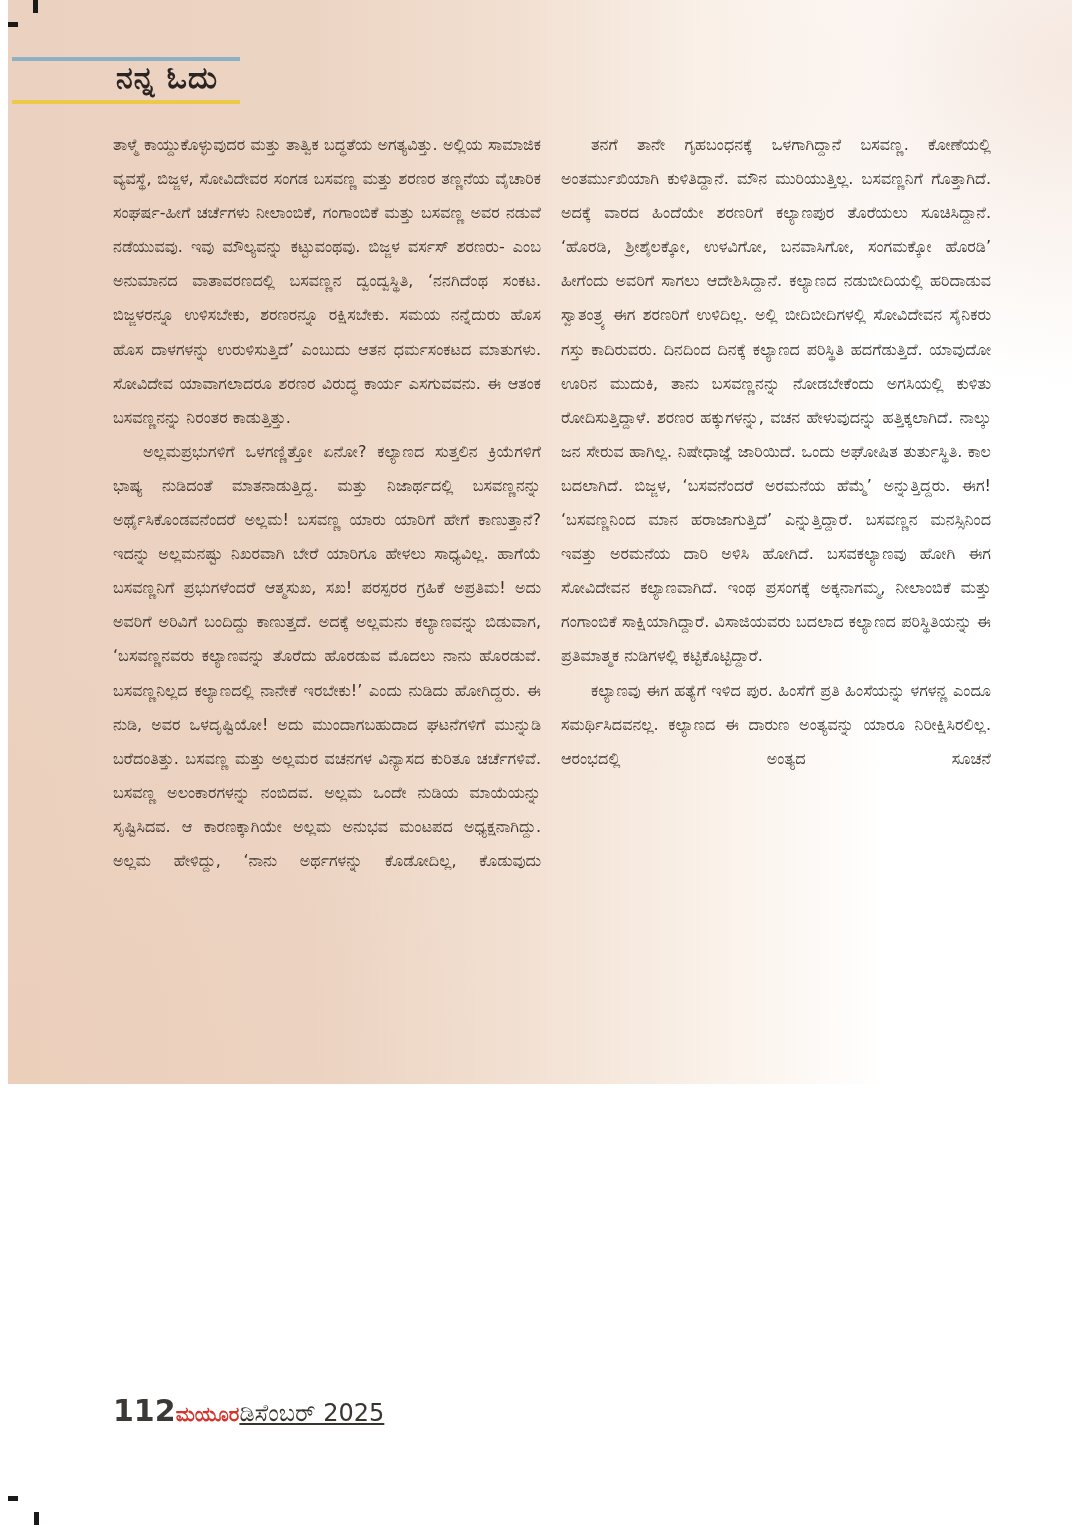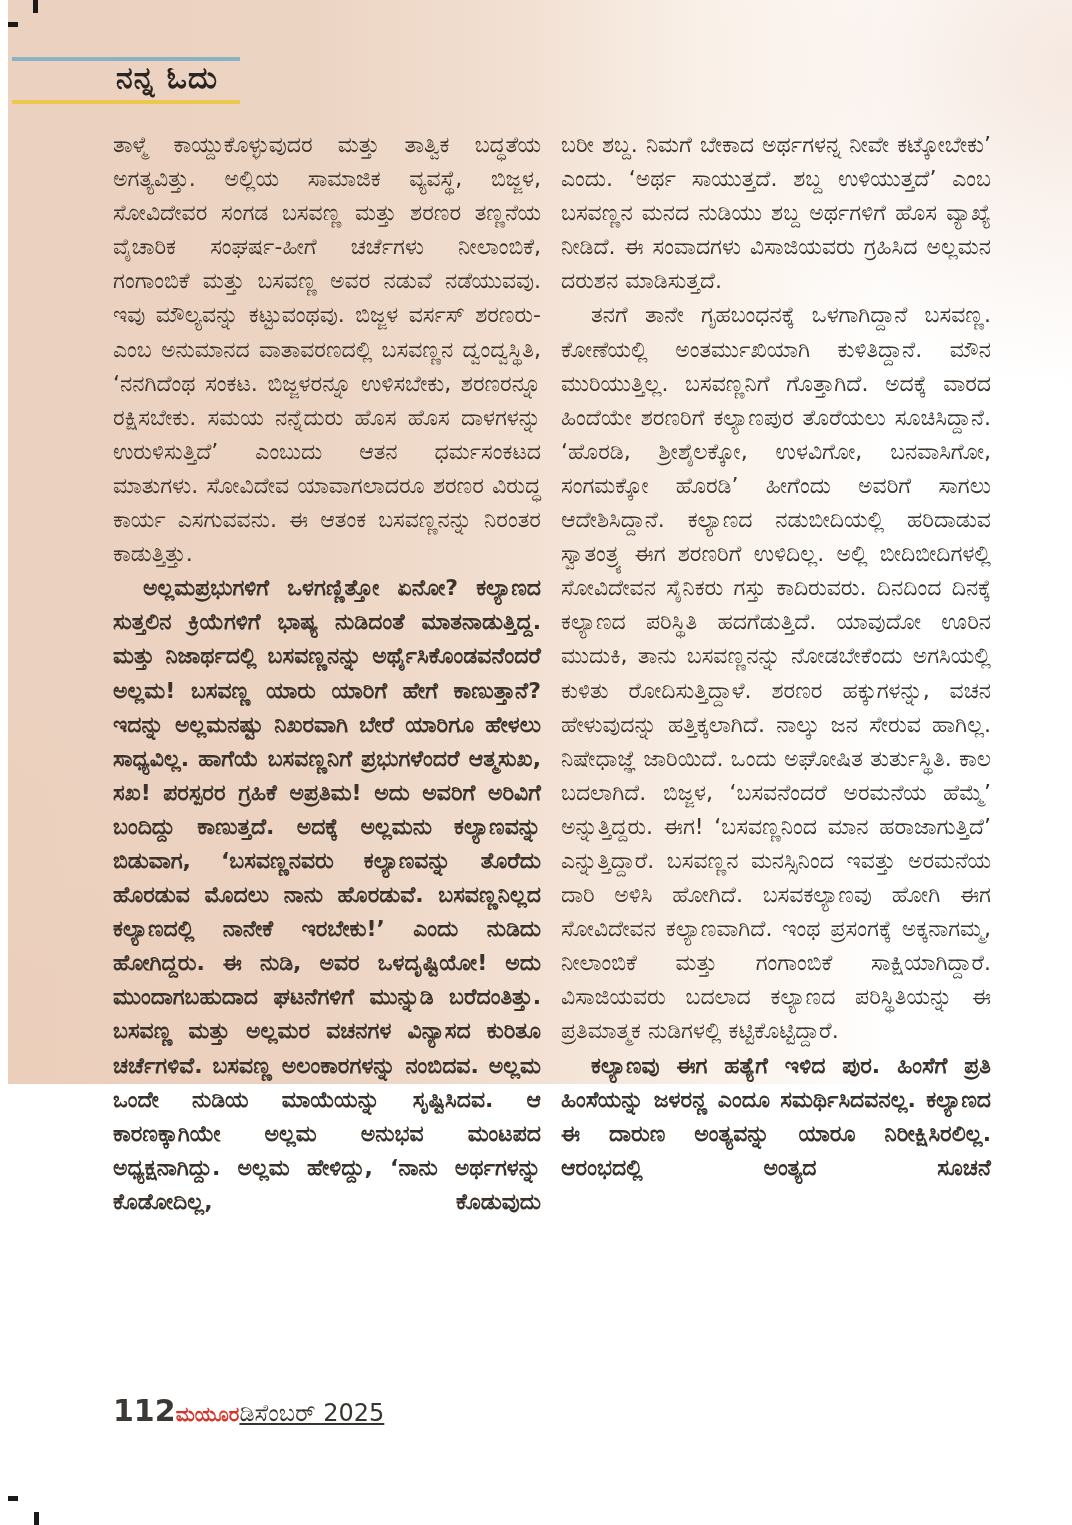--- a/index.html
+++ b/index.html
@@ -28,26 +28,26 @@
   .rule-blue{position:absolute;left:4px;top:57px;width:228px;height:4px;background:#8cb0c4;}
   .rule-yellow{position:absolute;left:4px;top:100px;width:228px;height:4px;background:#ecc94d;}
   .page-title{
     position:absolute;left:108px;top:60px;width:360px;
     font-size:30px;font-weight:bold;color:#2a2522;letter-spacing:1px;
   }
 
   
   .col{
     position:absolute;top:128px;
-    font-size:22px;line-height:34.1px;color:#3a322b;
+    font-size:16px;line-height:34.1px;color:#3a322b;
     text-align:justify;
   }
   .col p{margin:0;padding:0;}
   .col p.indent{text-indent:30px;}
-  .col p.cont-last{text-align-last:justify;font-weight:bold;}
+  .col p.cont-last{text-align-last:justify;}
   .col-left{left:105px;width:428px;}
   .col-right{left:553px;width:430px;}
 
   
   .footer{
     position:absolute;left:105px;top:1393px;width:500px;
     display:flex;align-items:baseline;gap:0;
   }
   .page-number{font-size:30px;font-weight:bold;color:#3b3835;}
   .magazine-logo{font-size:20px;font-weight:bold;color:#d6342a;}
@@ -67,23 +67,22 @@
   <div class="rule-blue"></div>
   <div class="page-title">ನನ್ನ ಓದು</div>
   <div class="rule-yellow"></div>
 
   <div class="col col-left">
     <p>ತಾಳ್ಮೆ ಕಾಯ್ದುಕೊಳ್ಳುವುದರ ಮತ್ತು ತಾತ್ವಿಕ ಬದ್ಧತೆಯ ಅಗತ್ಯವಿತ್ತು. ಅಲ್ಲಿಯ ಸಾಮಾಜಿಕ ವ್ಯವಸ್ಥೆ, ಬಿಜ್ಜಳ, ಸೋವಿದೇವರ ಸಂಗಡ ಬಸವಣ್ಣ ಮತ್ತು ಶರಣರ ತಣ್ಣನೆಯ ವೈಚಾರಿಕ ಸಂಘರ್ಷ-ಹೀಗೆ ಚರ್ಚೆಗಳು ನೀಲಾಂಬಿಕೆ, ಗಂಗಾಂಬಿಕೆ ಮತ್ತು ಬಸವಣ್ಣ ಅವರ ನಡುವೆ ನಡೆಯುವವು. ಇವು ಮೌಲ್ಯವನ್ನು ಕಟ್ಟುವಂಥವು. ಬಿಜ್ಜಳ ವರ್ಸಸ್ ಶರಣರು- ಎಂಬ ಅನುಮಾನದ ವಾತಾವರಣದಲ್ಲಿ ಬಸವಣ್ಣನ ದ್ವಂದ್ವಸ್ಥಿತಿ, ‘ನನಗಿದೆಂಥ ಸಂಕಟ. ಬಿಜ್ಜಳರನ್ನೂ ಉಳಿಸಬೇಕು, ಶರಣರನ್ನೂ ರಕ್ಷಿಸಬೇಕು. ಸಮಯ ನನ್ನೆದುರು ಹೊಸ ಹೊಸ ದಾಳಗಳನ್ನು ಉರುಳಿಸುತ್ತಿದೆ’ ಎಂಬುದು ಆತನ ಧರ್ಮಸಂಕಟದ ಮಾತುಗಳು. ಸೋವಿದೇವ ಯಾವಾಗಲಾದರೂ ಶರಣರ ವಿರುದ್ಧ ಕಾರ್ಯ ಎಸಗುವವನು. ಈ ಆತಂಕ ಬಸವಣ್ಣನನ್ನು ನಿರಂತರ ಕಾಡುತ್ತಿತ್ತು.</p>
     <p class="indent cont-last">ಅಲ್ಲಮಪ್ರಭುಗಳಿಗೆ ಒಳಗಣ್ಣಿತ್ತೋ ಏನೋ? ಕಲ್ಯಾಣದ ಸುತ್ತಲಿನ ಕ್ರಿಯೆಗಳಿಗೆ ಭಾಷ್ಯ ನುಡಿದಂತೆ ಮಾತನಾಡುತ್ತಿದ್ದ. ಮತ್ತು ನಿಜಾರ್ಥದಲ್ಲಿ ಬಸವಣ್ಣನನ್ನು ಅರ್ಥೈಸಿಕೊಂಡವನೆಂದರೆ ಅಲ್ಲಮ! ಬಸವಣ್ಣ ಯಾರು ಯಾರಿಗೆ ಹೇಗೆ ಕಾಣುತ್ತಾನೆ? ಇದನ್ನು ಅಲ್ಲಮನಷ್ಟು ನಿಖರವಾಗಿ ಬೇರೆ ಯಾರಿಗೂ ಹೇಳಲು ಸಾಧ್ಯವಿಲ್ಲ. ಹಾಗೆಯೆ ಬಸವಣ್ಣನಿಗೆ ಪ್ರಭುಗಳೆಂದರೆ ಆತ್ಮಸುಖ, ಸಖ! ಪರಸ್ಪರರ ಗ್ರಹಿಕೆ ಅಪ್ರತಿಮ! ಅದು ಅವರಿಗೆ ಅರಿವಿಗೆ ಬಂದಿದ್ದು ಕಾಣುತ್ತದೆ. ಅದಕ್ಕೆ ಅಲ್ಲಮನು ಕಲ್ಯಾಣವನ್ನು ಬಿಡುವಾಗ, ‘ಬಸವಣ್ಣನವರು ಕಲ್ಯಾಣವನ್ನು ತೊರೆದು ಹೊರಡುವ ಮೊದಲು ನಾನು ಹೊರಡುವೆ. ಬಸವಣ್ಣನಿಲ್ಲದ ಕಲ್ಯಾಣದಲ್ಲಿ ನಾನೇಕೆ ಇರಬೇಕು!’ ಎಂದು ನುಡಿದು ಹೋಗಿದ್ದರು. ಈ ನುಡಿ, ಅವರ ಒಳದೃಷ್ಟಿಯೋ! ಅದು ಮುಂದಾಗಬಹುದಾದ ಘಟನೆಗಳಿಗೆ ಮುನ್ನುಡಿ ಬರೆದಂತಿತ್ತು. ಬಸವಣ್ಣ ಮತ್ತು ಅಲ್ಲಮರ ವಚನಗಳ ವಿನ್ಯಾಸದ ಕುರಿತೂ ಚರ್ಚೆಗಳಿವೆ. ಬಸವಣ್ಣ ಅಲಂಕಾರಗಳನ್ನು ನಂಬಿದವ. ಅಲ್ಲಮ ಒಂದೇ ನುಡಿಯ ಮಾಯೆಯನ್ನು ಸೃಷ್ಟಿಸಿದವ. ಆ ಕಾರಣಕ್ಕಾಗಿಯೇ ಅಲ್ಲಮ ಅನುಭವ ಮಂಟಪದ ಅಧ್ಯಕ್ಷನಾಗಿದ್ದು. ಅಲ್ಲಮ ಹೇಳಿದ್ದು, ‘ನಾನು ಅರ್ಥಗಳನ್ನು ಕೊಡೋದಿಲ್ಲ, ಕೊಡುವುದು</p>
   </div>
 
   <div class="col col-right">
-    <p>ಬರೀ ಶಬ್ದ. ನಿಮಗೆ ಬೇಕಾದ ಅರ್ಥಗಳನ್ನ ನೀವೇ ಕಟ್ಕೋಬೇಕು’ ಎಂದು. ‘ಅರ್ಥ ಸಾಯುತ್ತದೆ. ಶಬ್ದ ಉಳಿಯುತ್ತದೆ’ ಎಂಬ ಬಸವಣ್ಣನ ಮನದ ನುಡಿಯು ಶಬ್ದ ಅರ್ಥಗಳಿಗೆ ಹೊಸ ವ್ಯಾಖ್ಯೆ ನೀಡಿದೆ. ಈ ಸಂವಾದಗಳು ವಿಸಾಜಿಯವರು ಗ್ರಹಿಸಿದ ಅಲ್ಲಮನ ದರುಶನ ಮಾಡಿಸುತ್ತದೆ.</p>
     <p class="indent">ತನಗೆ ತಾನೇ ಗೃಹಬಂಧನಕ್ಕೆ ಒಳಗಾಗಿದ್ದಾನೆ ಬಸವಣ್ಣ. ಕೋಣೆಯಲ್ಲಿ ಅಂತರ್ಮುಖಿಯಾಗಿ ಕುಳಿತಿದ್ದಾನೆ. ಮೌನ ಮುರಿಯುತ್ತಿಲ್ಲ. ಬಸವಣ್ಣನಿಗೆ ಗೊತ್ತಾಗಿದೆ. ಅದಕ್ಕೆ ವಾರದ ಹಿಂದೆಯೇ ಶರಣರಿಗೆ ಕಲ್ಯಾಣಪುರ ತೊರೆಯಲು ಸೂಚಿಸಿದ್ದಾನೆ. ‘ಹೊರಡಿ, ಶ್ರೀಶೈಲಕ್ಕೋ, ಉಳವಿಗೋ, ಬನವಾಸಿಗೋ, ಸಂಗಮಕ್ಕೋ ಹೊರಡಿ’ ಹೀಗೆಂದು ಅವರಿಗೆ ಸಾಗಲು ಆದೇಶಿಸಿದ್ದಾನೆ. ಕಲ್ಯಾಣದ ನಡುಬೀದಿಯಲ್ಲಿ ಹರಿದಾಡುವ ಸ್ವಾತಂತ್ರ್ಯ ಈಗ ಶರಣರಿಗೆ ಉಳಿದಿಲ್ಲ. ಅಲ್ಲಿ ಬೀದಿಬೀದಿಗಳಲ್ಲಿ ಸೋವಿದೇವನ ಸೈನಿಕರು ಗಸ್ತು ಕಾದಿರುವರು. ದಿನದಿಂದ ದಿನಕ್ಕೆ ಕಲ್ಯಾಣದ ಪರಿಸ್ಥಿತಿ ಹದಗೆಡುತ್ತಿದೆ. ಯಾವುದೋ ಊರಿನ ಮುದುಕಿ, ತಾನು ಬಸವಣ್ಣನನ್ನು ನೋಡಬೇಕೆಂದು ಅಗಸಿಯಲ್ಲಿ ಕುಳಿತು ರೋದಿಸುತ್ತಿದ್ದಾಳೆ. ಶರಣರ ಹಕ್ಕುಗಳನ್ನು, ವಚನ ಹೇಳುವುದನ್ನು ಹತ್ತಿಕ್ಕಲಾಗಿದೆ. ನಾಲ್ಕು ಜನ ಸೇರುವ ಹಾಗಿಲ್ಲ. ನಿಷೇಧಾಜ್ಞೆ ಜಾರಿಯಿದೆ. ಒಂದು ಅಘೋಷಿತ ತುರ್ತುಸ್ಥಿತಿ. ಕಾಲ ಬದಲಾಗಿದೆ. ಬಿಜ್ಜಳ, ‘ಬಸವನೆಂದರೆ ಅರಮನೆಯ ಹೆಮ್ಮೆ’ ಅನ್ನುತ್ತಿದ್ದರು. ಈಗ! ‘ಬಸವಣ್ಣನಿಂದ ಮಾನ ಹರಾಜಾಗುತ್ತಿದೆ’ ಎನ್ನುತ್ತಿದ್ದಾರೆ. ಬಸವಣ್ಣನ ಮನಸ್ಸಿನಿಂದ ಇವತ್ತು ಅರಮನೆಯ ದಾರಿ ಅಳಿಸಿ ಹೋಗಿದೆ. ಬಸವಕಲ್ಯಾಣವು ಹೋಗಿ ಈಗ ಸೋವಿದೇವನ ಕಲ್ಯಾಣವಾಗಿದೆ. ಇಂಥ ಪ್ರಸಂಗಕ್ಕೆ ಅಕ್ಕನಾಗಮ್ಮ, ನೀಲಾಂಬಿಕೆ ಮತ್ತು ಗಂಗಾಂಬಿಕೆ ಸಾಕ್ಷಿಯಾಗಿದ್ದಾರೆ. ವಿಸಾಜಿಯವರು ಬದಲಾದ ಕಲ್ಯಾಣದ ಪರಿಸ್ಥಿತಿಯನ್ನು ಈ ಪ್ರತಿಮಾತ್ಮಕ ನುಡಿಗಳಲ್ಲಿ ಕಟ್ಟಿಕೊಟ್ಟಿದ್ದಾರೆ.</p>
-    <p class="indent cont-last">ಕಲ್ಯಾಣವು ಈಗ ಹತ್ಯೆಗೆ ಇಳಿದ ಪುರ. ಹಿಂಸೆಗೆ ಪ್ರತಿ ಹಿಂಸೆಯನ್ನು ಜಳರನ್ಣ ಎಂದೂ ಸಮರ್ಥಿಸಿದವನಲ್ಲ. ಕಲ್ಯಾಣದ ಈ ದಾರುಣ ಅಂತ್ಯವನ್ನು ಯಾರೂ ನಿರೀಕ್ಷಿಸಿರಲಿಲ್ಲ. ಆರಂಭದಲ್ಲಿ ಅಂತ್ಯದ ಸೂಚನೆ</p>
+    <p class="indent cont-last">ಕಲ್ಯಾಣವು ಈಗ ಹತ್ಯೆಗೆ ಇಳಿದ ಪುರ. ಹಿಂಸೆಗೆ ಪ್ರತಿ ಹಿಂಸೆಯನ್ನು ಳಗಳನ್ಣ ಎಂದೂ ಸಮರ್ಥಿಸಿದವನಲ್ಲ. ಕಲ್ಯಾಣದ ಈ ದಾರುಣ ಅಂತ್ಯವನ್ನು ಯಾರೂ ನಿರೀಕ್ಷಿಸಿರಲಿಲ್ಲ. ಆರಂಭದಲ್ಲಿ ಅಂತ್ಯದ ಸೂಚನೆ</p>
   </div>
 
   <div class="footer">
     <span class="page-number">112</span>
     <span class="magazine-logo">ಮಯೂರ</span>
     <span class="issue-date">ಡಿಸೆಂಬರ್ 2025</span>
   </div>
 
 </div>
 

